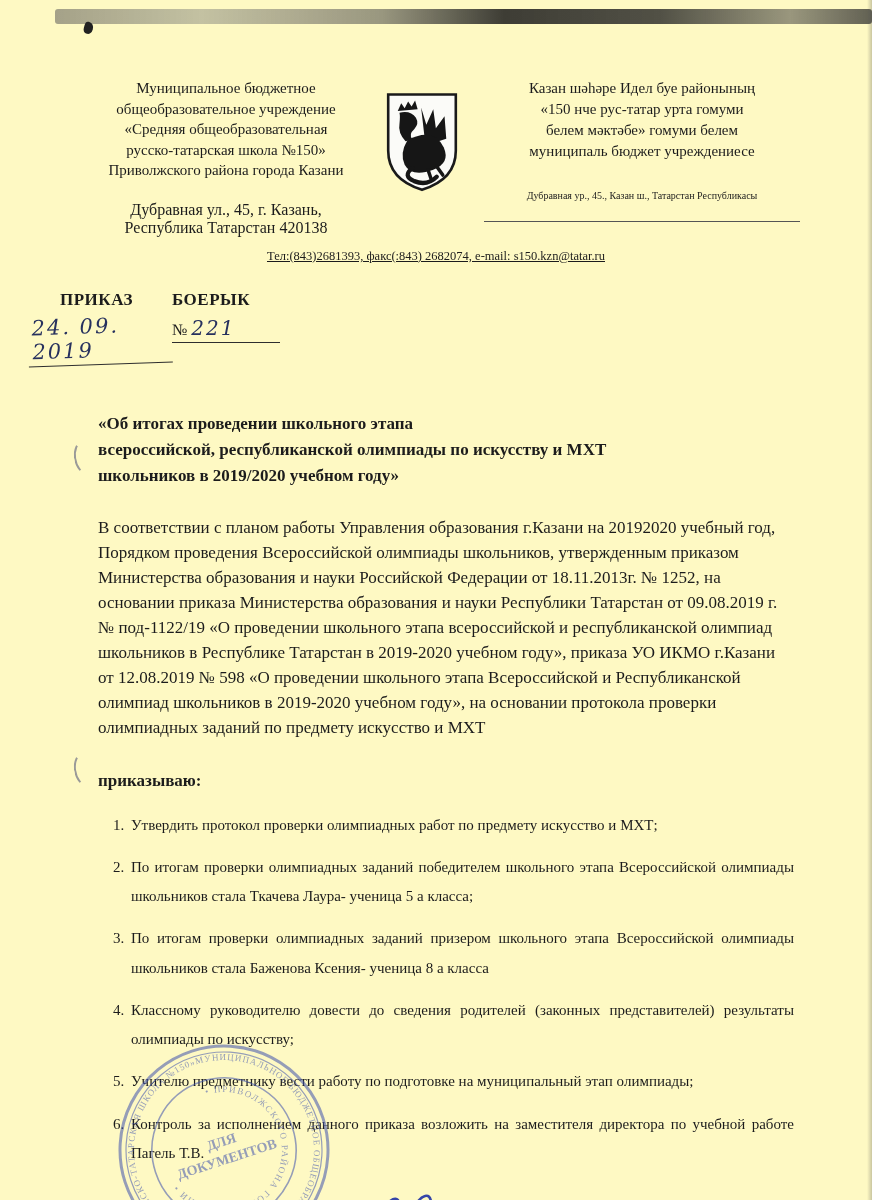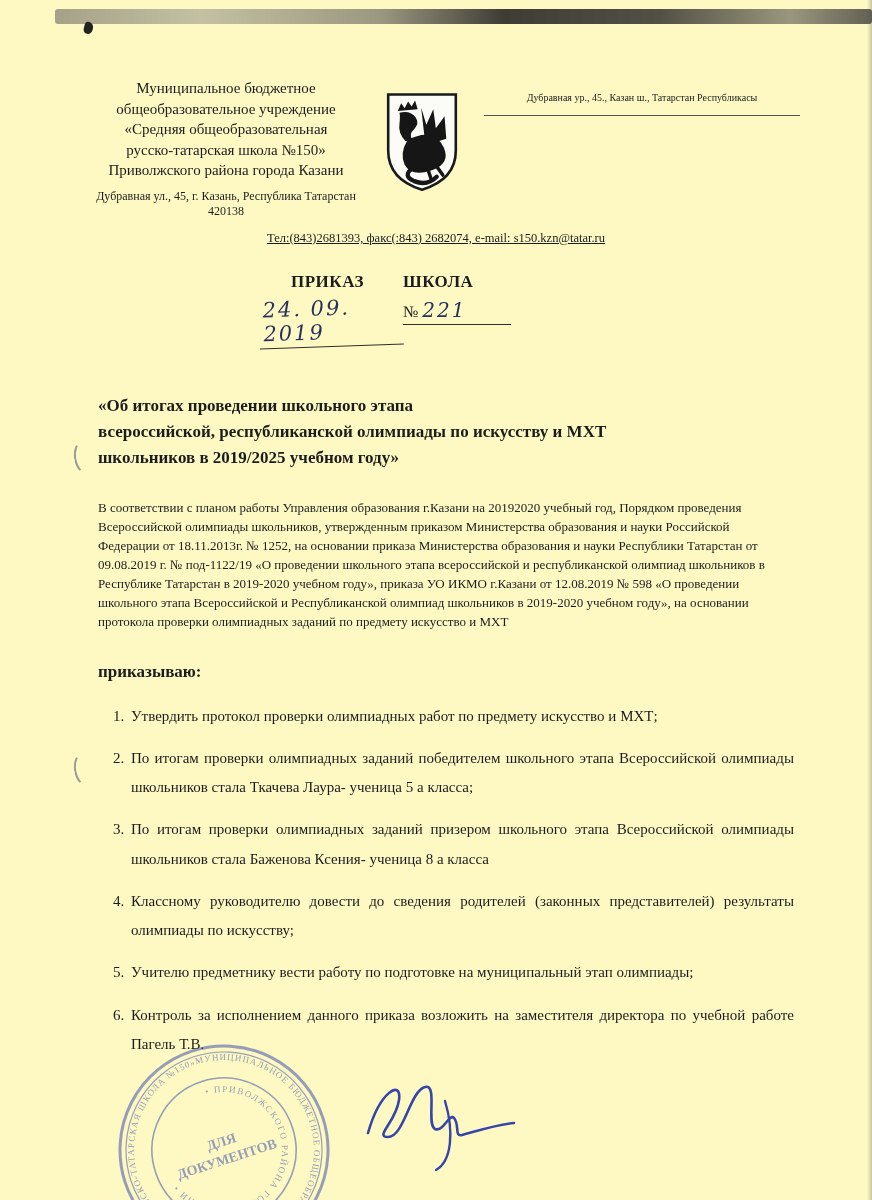--- a/index.html
+++ b/index.html
@@ -18,39 +18,39 @@
   .punch{position:absolute;left:74px;width:18px;height:30px;border:2.5px solid transparent;
     border-left-color:#9a9a98;border-radius:50%;transform:rotate(-8deg);}
   .punch1{top:440px;} .punch2{top:752px;}
   .edge-right{position:absolute;right:0;top:0;bottom:0;width:5px;
     background:linear-gradient(to left,rgba(80,80,80,.3),transparent);}
   
   .letterhead{display:flex;justify-content:space-between;align-items:flex-start;
     padding:78px 72px 0 92px;}
   .lh-left{width:268px;text-align:center;}
   .lh-left .org{font-size:15px;line-height:1.37;}
-  .lh-left .addr{font-size:12px;margin-top:8px;}
+  .lh-left .addr{font-size:16px;margin-top:20px;}
   .lh-emblem{width:78px;margin-top:12px;flex:0 0 auto;}
   .lh-right{width:316px;text-align:center;}
   .lh-right .org{font-size:15px;line-height:1.4;}
-  .lh-right .addr{font-size:10px;margin-top:14px;border-bottom:1px solid #555;padding-bottom:12px;}
+  .lh-right .addr{font-size:10px;margin-top:28px;border-bottom:1px solid #555;padding-bottom:20px;}
   .contact{text-align:center;font-size:12.5px;margin-top:12px;text-decoration:underline;}
   
-  .order-head{display:flex;justify-content:center;padding:26px 150px 0 80px;}
+  .order-head{display:flex;justify-content:flex-start;padding:26px 150px 0 60px;}
   .oh-label{font-weight:bold;font-size:17px;letter-spacing:.5px;}
   .hand{font-family:"DejaVu Serif","Liberation Serif",serif;font-style:italic;
     color:#27315e;font-size:21px;letter-spacing:2px;}
   .date-line{border-bottom:1.6px solid #2e2e2e;width:140px;margin:4px 0 0 -32px;
     padding:0 0 2px 4px;transform:rotate(-2deg);}
   .num-line{margin-top:6px;border-bottom:1.6px solid #2e2e2e;width:108px;padding-bottom:2px;font-size:16px;}
   .num-line .hand{font-size:20px;}
   
   .content{padding:0 78px 0 98px;}
   .title{font-weight:bold;font-size:17px;line-height:1.55;margin-top:46px;}
-  .body-par{font-size:13px;line-height:1.47;margin:26px 0 4px 0;}
+  .body-par{font-size:17px;line-height:1.47;margin:26px 0 4px 0;}
   .decree{font-weight:bold;font-size:17px;margin-top:30px;}
   ol.items{margin:20px 0 0 0;padding-left:30px;font-size:15px;}
   ol.items li{margin-bottom:13px;line-height:1.95;text-align:justify;padding-left:3px;}
   
   .sig-row{position:relative;height:115px;margin-top:26px;}
   .sig-svg{position:absolute;left:248px;top:-12px;}
   
   .stamp{position:absolute;left:112px;top:1038px;width:224px;height:224px;
     transform:rotate(-18deg);opacity:.55;pointer-events:none;}
 </style>
@@ -85,45 +85,49 @@
         <path d="M44 20 l6 20 l8 -18 l3 22 l10 -14 l2 26 l-24 8 z" fill="#161616"></path>
 
         <path d="M28 58 q30 -16 42 8 q8 18 -12 26 q-25 9 -33 -6 q-6 -13 3 -28 z" fill="#161616"></path>
 
         <path d="M34 90 q-12 9 2 15 q15 6 26 -5" fill="none" stroke="#161616" stroke-width="5" stroke-linecap="round"></path>
 
         <path d="M52 92 l4 12 M62 88 l7 10" stroke="#161616" stroke-width="4" stroke-linecap="round"></path>
       </svg>
     </div>
     <div class="lh-right">
+      <div class="org pre">Казан шәһәре Идел буе районының
+«150 нче рус-татар урта гомуми
+белем мәктәбе» гомуми белем
+муниципаль бюджет учреждениесе</div>
       <div class="addr">Дубравная ур., 45., Казан ш., Татарстан Республикасы</div>
     </div>
   </header>
   <div class="contact">Тел:(843)2681393, факс(:843) 2682074, e-mail: s150.kzn@tatar.ru</div>
 
   <div class="order-head">
     <div>
       <div class="oh-label">ПРИКАЗ</div>
       <div class="date-line">
         <span class="hand">24. 09. 2019</span>
       </div>
     </div>
     <div>
-      <div class="oh-label">ШКОЛА</div>
+      <div class="oh-label">БОЕРЫК</div>
       <div class="num-line">
         <span>№</span>
         <span class="hand">221</span>
       </div>
     </div>
   </div>
 
   <main class="content">
     <div class="title pre">«Об итогах проведении школьного этапа
 всероссийской, республиканской олимпиады по искусству и МХТ
-школьников в 2019/2025 учебном году»</div>
+школьников в 2019/2020 учебном году»</div>
     <p class="body-par">В соответствии с планом работы Управления образования г.Казани на 20192020 учебный год, Порядком проведения Всероссийской олимпиады школьников, утвержденным приказом Министерства образования и науки Российской Федерации от 18.11.2013г. № 1252, на основании приказа Министерства образования и науки Республики Татарстан от 09.08.2019 г. № под-1122/19 «О проведении школьного этапа всероссийской и республиканской олимпиад школьников в Республике Татарстан в 2019-2020 учебном году»,  приказа УО ИКМО г.Казани от 12.08.2019  № 598  «О проведении школьного этапа Всероссийской и Республиканской олимпиад школьников в 2019-2020 учебном году», на основании протокола проверки олимпиадных заданий по предмету искусство и МХТ</p>
     <div class="decree">приказываю:</div>
     <ol class="items">
       <li>Утвердить протокол проверки олимпиадных работ по предмету искусство и МХТ;</li>
       <li>По итогам проверки олимпиадных заданий победителем школьного этапа Всероссийской олимпиады школьников стала Ткачева Лаура- ученица 5 а класса;</li>
       <li>По итогам проверки олимпиадных заданий призером школьного этапа Всероссийской олимпиады школьников стала Баженова Ксения- ученица 8 а класса</li>
       <li>Классному руководителю довести до сведения родителей (законных представителей) результаты олимпиады по искусству;</li>
       <li>Учителю предметнику вести работу по подготовке на муниципальный этап олимпиады;</li>
       <li>Контроль за исполнением данного приказа возложить на заместителя директора по учебной работе Пагель Т.В.</li>
     </ol>

